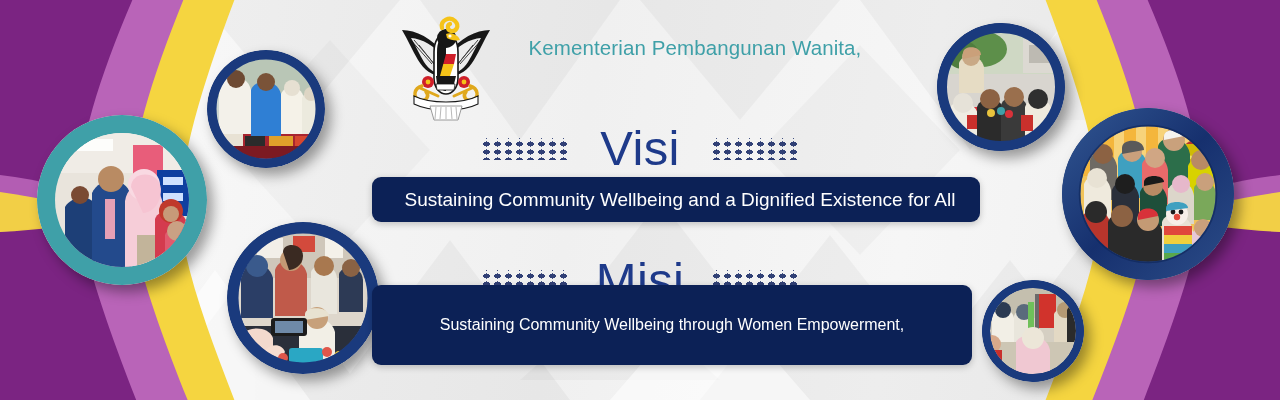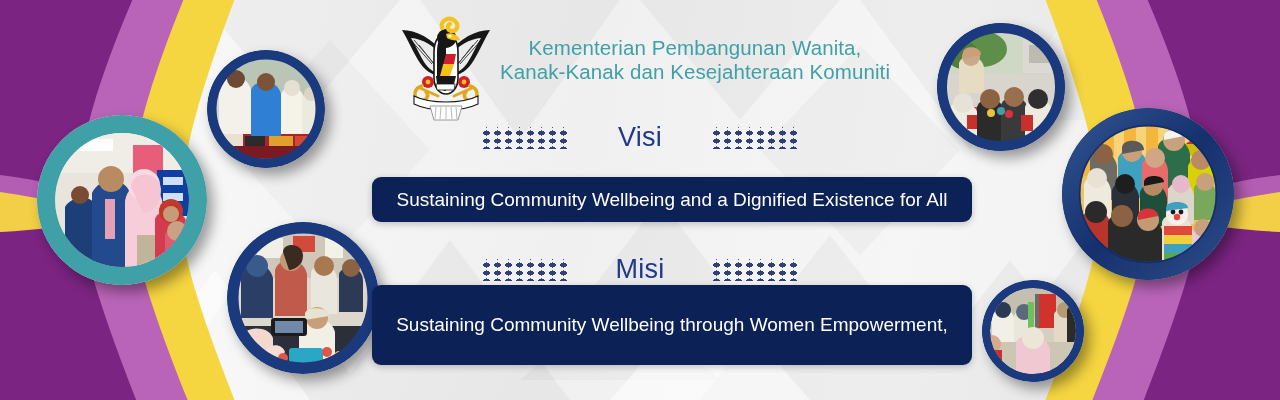--- a/index.html
+++ b/index.html
@@ -36,41 +36,42 @@
     font-size:20.5px;
     line-height:1.17;
     letter-spacing:.1px;
     font-weight:400;
   }
 
   .heading-row{position:absolute;width:1280px;display:flex;align-items:center;justify-content:center;gap:26px;}
   .heading-row.visi{top:124px;}
   .heading-row.misi{top:240px;margin-top:16px;}
   .sect-title{
-    color:#1e3a8a;font-size:27px;font-weight:400;line-height:1;
+    color:#1e3a8a;font-size:49px;font-weight:400;line-height:1;
     letter-spacing:.3px;min-width:90px;text-align:center;
   }
   .dots{
     width:88px;height:22px;
     background-image:radial-gradient(#20316b 44%, rgba(0,0,0,0) 46%);
     background-size:11px 8px;
     background-position:0 2px;
     opacity:.92;
   }
 
   .band{
     position:absolute;left:372px;width:600px;
     background:#0c2156;border-radius:9px;
     color:#ffffff;text-align:center;
     box-shadow:0 2px 7px rgba(0,0,0,.22);
     display:flex;align-items:center;justify-content:center;
     font-weight:400;
+    padding-left:8px;
   }
   .band-visi{top:177px;height:45px;font-size:19px;}
-  .band-misi{top:285px;height:80px;font-size:19px;line-height:1.42;padding:0 10px;box-sizing:border-box;}
+  .band-misi{top:285px;height:80px;font-size:16px;line-height:1.42;padding:0 10px;box-sizing:border-box;}
 
   
   .photo{
     position:absolute;border-radius:50%;overflow:hidden;
     box-shadow:6px 7px 13px rgba(0,0,0,.38);
     background:#ccc;
   }
 </style>
 </head>
 <body>
@@ -435,21 +436,20 @@
             <path d="M49,93 L48,105"></path>
             <path d="M54,93 L54,105"></path>
           <path d="M59,93 L60,105"></path>
             <path d="M64,93 L65,105"></path>
         </g>
       </svg>
     </div>
 
     <div class="org-title">
       <div>Kementerian Pembangunan Wanita,</div>
-      <div>Kanak-Kanak dan Kesejahteraan Komuniti</div>
     </div>
 
     <div class="heading-row visi">
       <div class="dots"></div>
       <div class="sect-title">Visi</div>
       <div class="dots"></div>
     </div>
 
     <div class="band band-visi">
       <span>Sustaining Community Wellbeing and a Dignified Existence for All</span>

